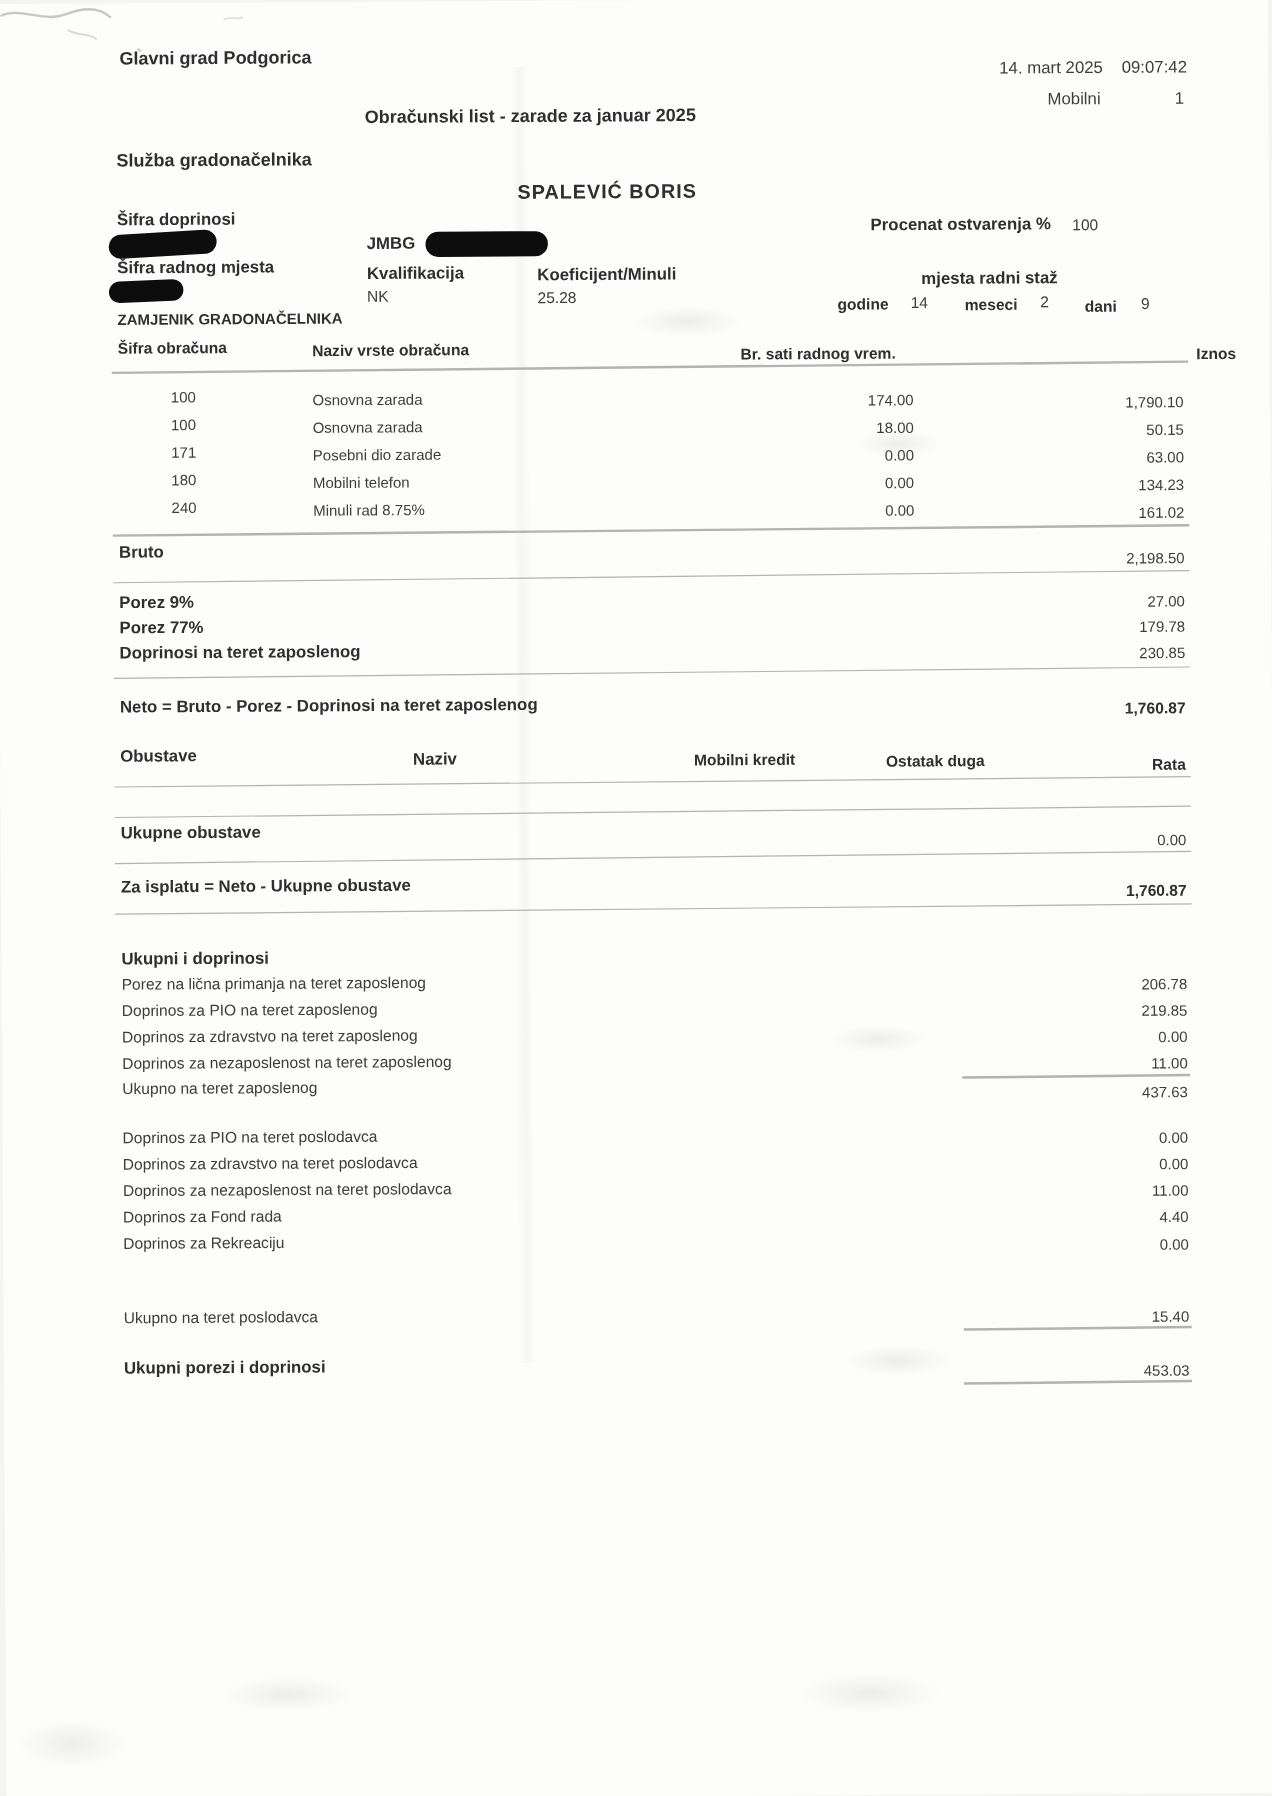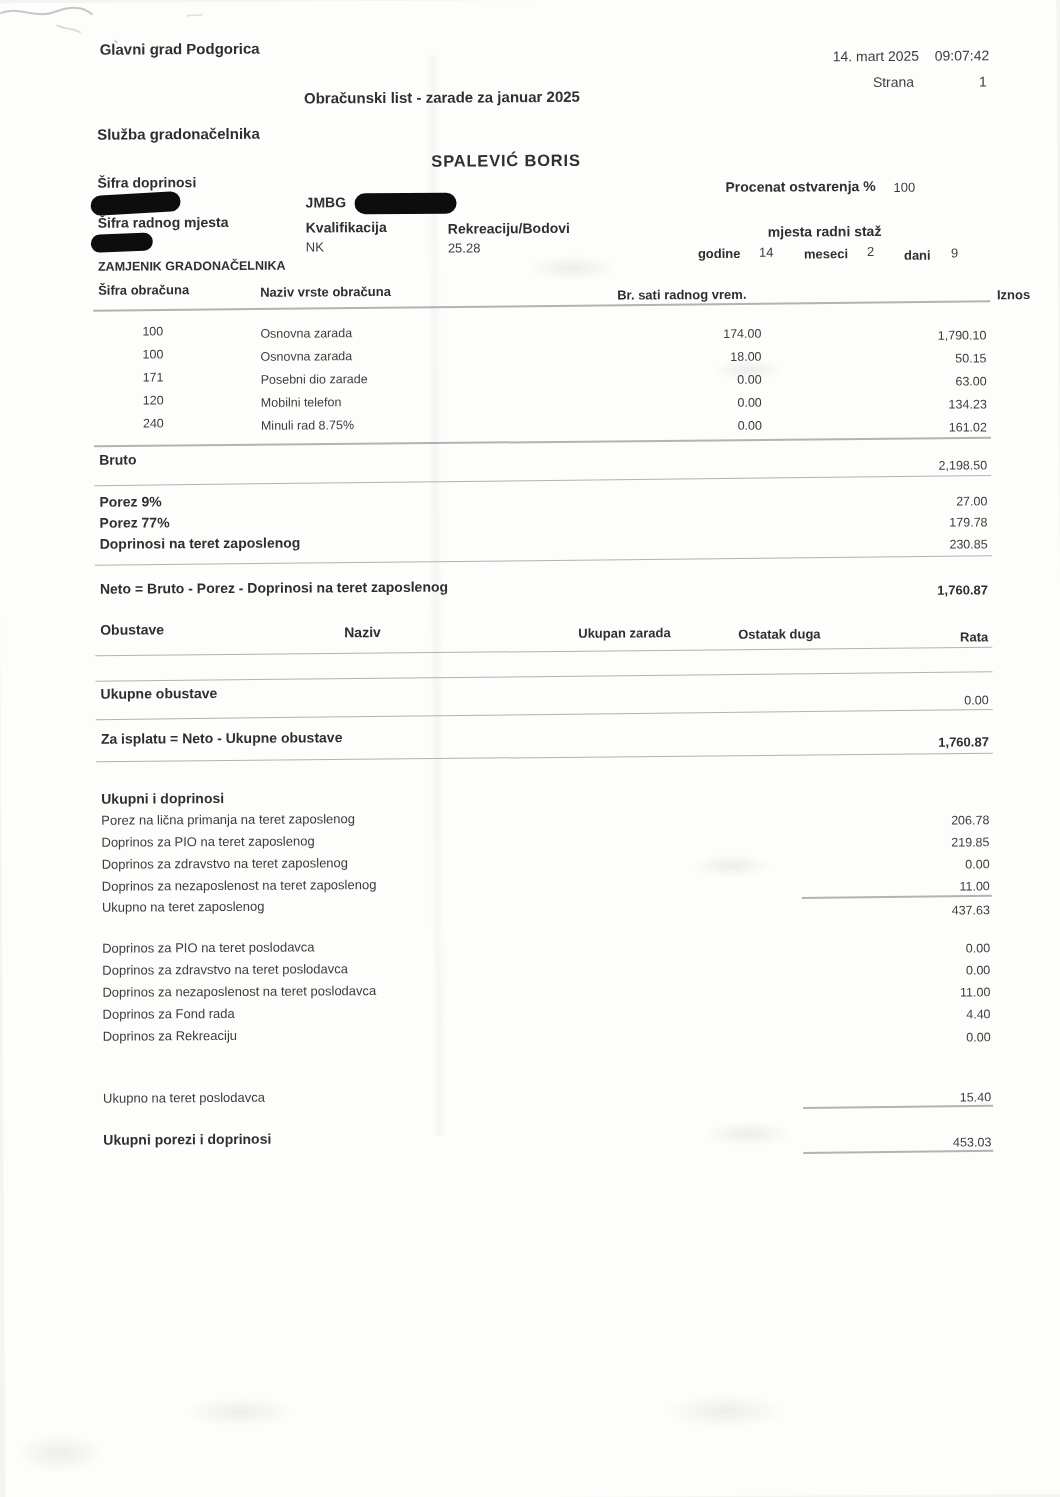--- a/index.html
+++ b/index.html
@@ -42,34 +42,34 @@
   <div class="smudge" style="left:690px;top:855px;width:80px;height:24px"></div>
   <div class="smudge" style="left:700px;top:1122px;width:90px;height:26px"></div>
   <div class="smudge" style="left:180px;top:1395px;width:110px;height:30px"></div>
   <div class="smudge" style="left:660px;top:1395px;width:120px;height:34px"></div>
   <div class="smudge" style="left:10px;top:1430px;width:90px;height:40px"></div>
   <div class="smudge" style="left:715px;top:360px;width:70px;height:22px"></div>
 
   <div class="abs lbl f15" style="left:103px;top:38px">Glavni grad Podgorica</div>
   <div class="abs val f14" style="left:836px;top:50px">14. mart 2025</div>
   <div class="abs val f14" style="left:938px;top:50px">09:07:42</div>
-  <div class="abs val f14" style="left:876px;top:76px">Strana</div>
+  <div class="abs val f14" style="left:876px;top:76px">Mobilni</div>
   <div class="abs val f14" style="left:982px;top:76px">1</div>
   <div class="abs lbl f15" style="left:307px;top:88px">Obračunski list - zarade za januar 2025</div>
   <div class="abs lbl f15" style="left:100px;top:123px">Služba gradonačelnika</div>
   <div class="abs lbl name-title" style="left:434px;top:151px">SPALEVIĆ BORIS</div>
 
   <div class="abs lbl f14" style="left:100px;top:172px">Šifra doprinosi</div>
   <div class="blob" style="left:93px;top:191px;width:90px;height:20px;transform:rotate(-3deg)"></div>
   <div class="abs lbl f14" style="left:308px;top:193px">JMBG</div>
   <div class="blob" style="left:357px;top:192px;width:102px;height:21px"></div>
   <div class="abs lbl f14" style="left:100px;top:212px">Šifra radnog mjesta</div>
   <div class="blob" style="left:93px;top:231px;width:62px;height:18px;transform:rotate(-2deg)"></div>
   <div class="abs lbl f14" style="left:308px;top:218px">Kvalifikacija</div>
-  <div class="abs lbl f14" style="left:450px;top:220px">Rekreaciju/Bodovi</div>
+  <div class="abs lbl f14" style="left:450px;top:220px">Koeficijent/Minuli</div>
   <div class="abs val f13" style="left:308px;top:238px">NK</div>
   <div class="abs val f13" style="left:450px;top:240px">25.28</div>
   <div class="abs lbl f14" style="left:728px;top:180px">Procenat ostvarenja %</div>
   <div class="abs val f13" style="left:896px;top:182px">100</div>
   <div class="abs lbl f14" style="left:770px;top:225px">mjesta radni staž</div>
   <div class="abs lbl f13" style="left:700px;top:247px">godine</div>
   <div class="abs val f13" style="left:761px;top:246px">14</div>
   <div class="abs lbl f13" style="left:806px;top:248px">meseci</div>
   <div class="abs val f13" style="left:869px;top:246px">2</div>
   <div class="abs lbl f13" style="left:906px;top:250px">dani</div>
@@ -90,21 +90,21 @@
   <div class="abs val f12" style="left:144px;top:345px">100</div>
   <div class="abs val f12" style="left:262px;top:348px">Osnovna zarada</div>
   <div class="abs val f12 rt" style="left:620px;top:351px;width:143px">18.00</div>
   <div class="abs val f12 rt" style="left:800px;top:354px;width:188px">50.15</div>
 
   <div class="abs val f12" style="left:144px;top:368px">171</div>
   <div class="abs val f12" style="left:262px;top:371px">Posebni dio zarade</div>
   <div class="abs val f12 rt" style="left:620px;top:374px;width:143px">0.00</div>
   <div class="abs val f12 rt" style="left:800px;top:377px;width:188px">63.00</div>
 
-  <div class="abs val f12" style="left:144px;top:391px">120</div>
+  <div class="abs val f12" style="left:144px;top:391px">180</div>
   <div class="abs val f12" style="left:262px;top:394px">Mobilni telefon</div>
   <div class="abs val f12 rt" style="left:620px;top:397px;width:143px">0.00</div>
   <div class="abs val f12 rt" style="left:800px;top:400px;width:188px">134.23</div>
 
   <div class="abs val f12" style="left:144px;top:414px">240</div>
   <div class="abs val f12" style="left:262px;top:417px">Minuli rad 8.75%</div>
   <div class="abs val f12 rt" style="left:620px;top:420px;width:143px">0.00</div>
   <div class="abs val f12 rt" style="left:800px;top:423px;width:188px">161.02</div>
 
   <div class="line" style="left:95px;top:441px;width:897px;transform:rotate(-0.2deg)"></div>
@@ -119,21 +119,21 @@
   <div class="abs val f12 rt" style="left:800px;top:518px;width:188px">179.78</div>
   <div class="abs lbl f14" style="left:100px;top:533px">Doprinosi na teret zaposlenog</div>
   <div class="abs val f12 rt" style="left:800px;top:540px;width:188px">230.85</div>
   <div class="line thin" style="left:95px;top:560px;width:897px;transform:rotate(-0.25deg)"></div>
 
   <div class="abs lbl f14" style="left:100px;top:578px">Neto = Bruto - Porez - Doprinosi na teret zaposlenog</div>
   <div class="abs lbl f13 rt" style="left:800px;top:585px;width:188px">1,760.87</div>
 
   <div class="abs lbl f14" style="left:100px;top:619px">Obustave</div>
   <div class="abs lbl f14" style="left:344px;top:623px">Naziv</div>
-  <div class="abs lbl f13" style="left:578px;top:626px">Ukupan zarada</div>
+  <div class="abs lbl f13" style="left:578px;top:626px">Mobilni kredit</div>
   <div class="abs lbl f13" style="left:738px;top:628px">Ostatak duga</div>
   <div class="abs lbl f13 rt" style="left:870px;top:632px;width:118px">Rata</div>
   <div class="line thin" style="left:95px;top:651px;width:897px;transform:rotate(-0.2deg)"></div>
   <div class="line thin" style="left:95px;top:676px;width:897px;transform:rotate(-0.25deg)"></div>
 
   <div class="abs lbl f14" style="left:100px;top:683px">Ukupne obustave</div>
   <div class="abs val f12 rt" style="left:800px;top:696px;width:188px">0.00</div>
   <div class="line thin" style="left:95px;top:714px;width:897px;transform:rotate(-0.3deg)"></div>
 
   <div class="abs lbl f14" style="left:100px;top:728px">Za isplatu = Neto - Ukupne obustave</div>

